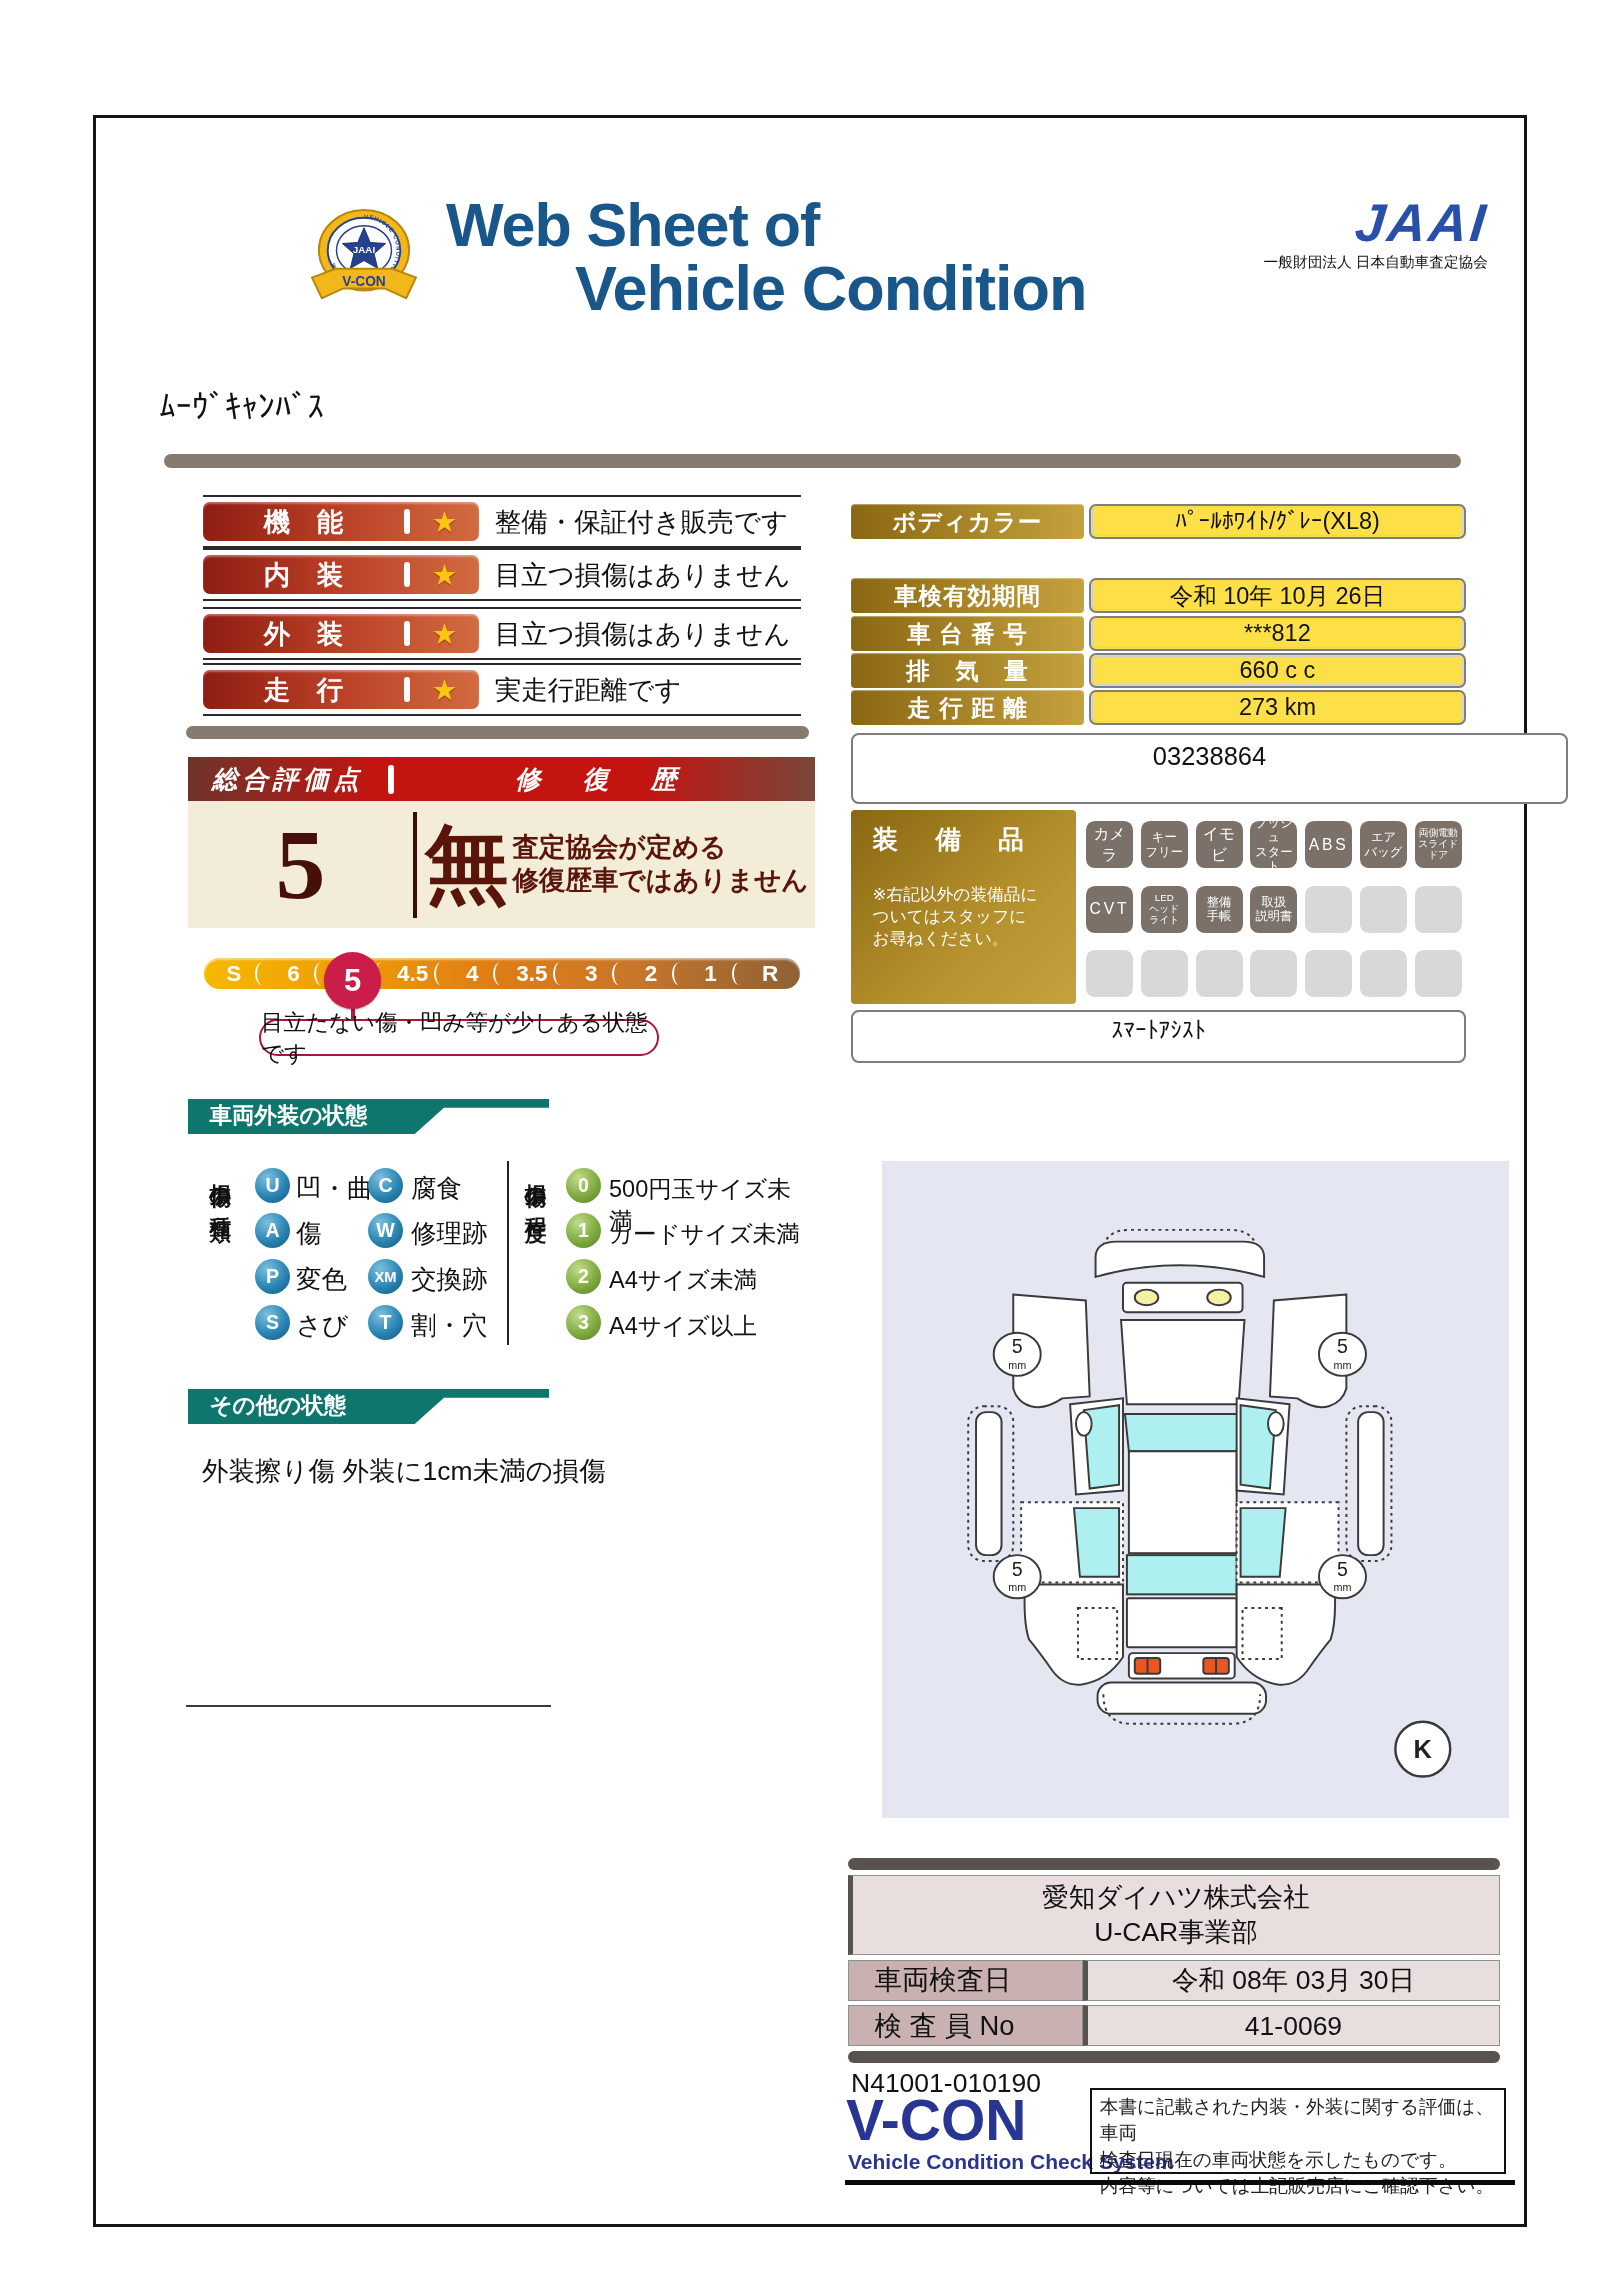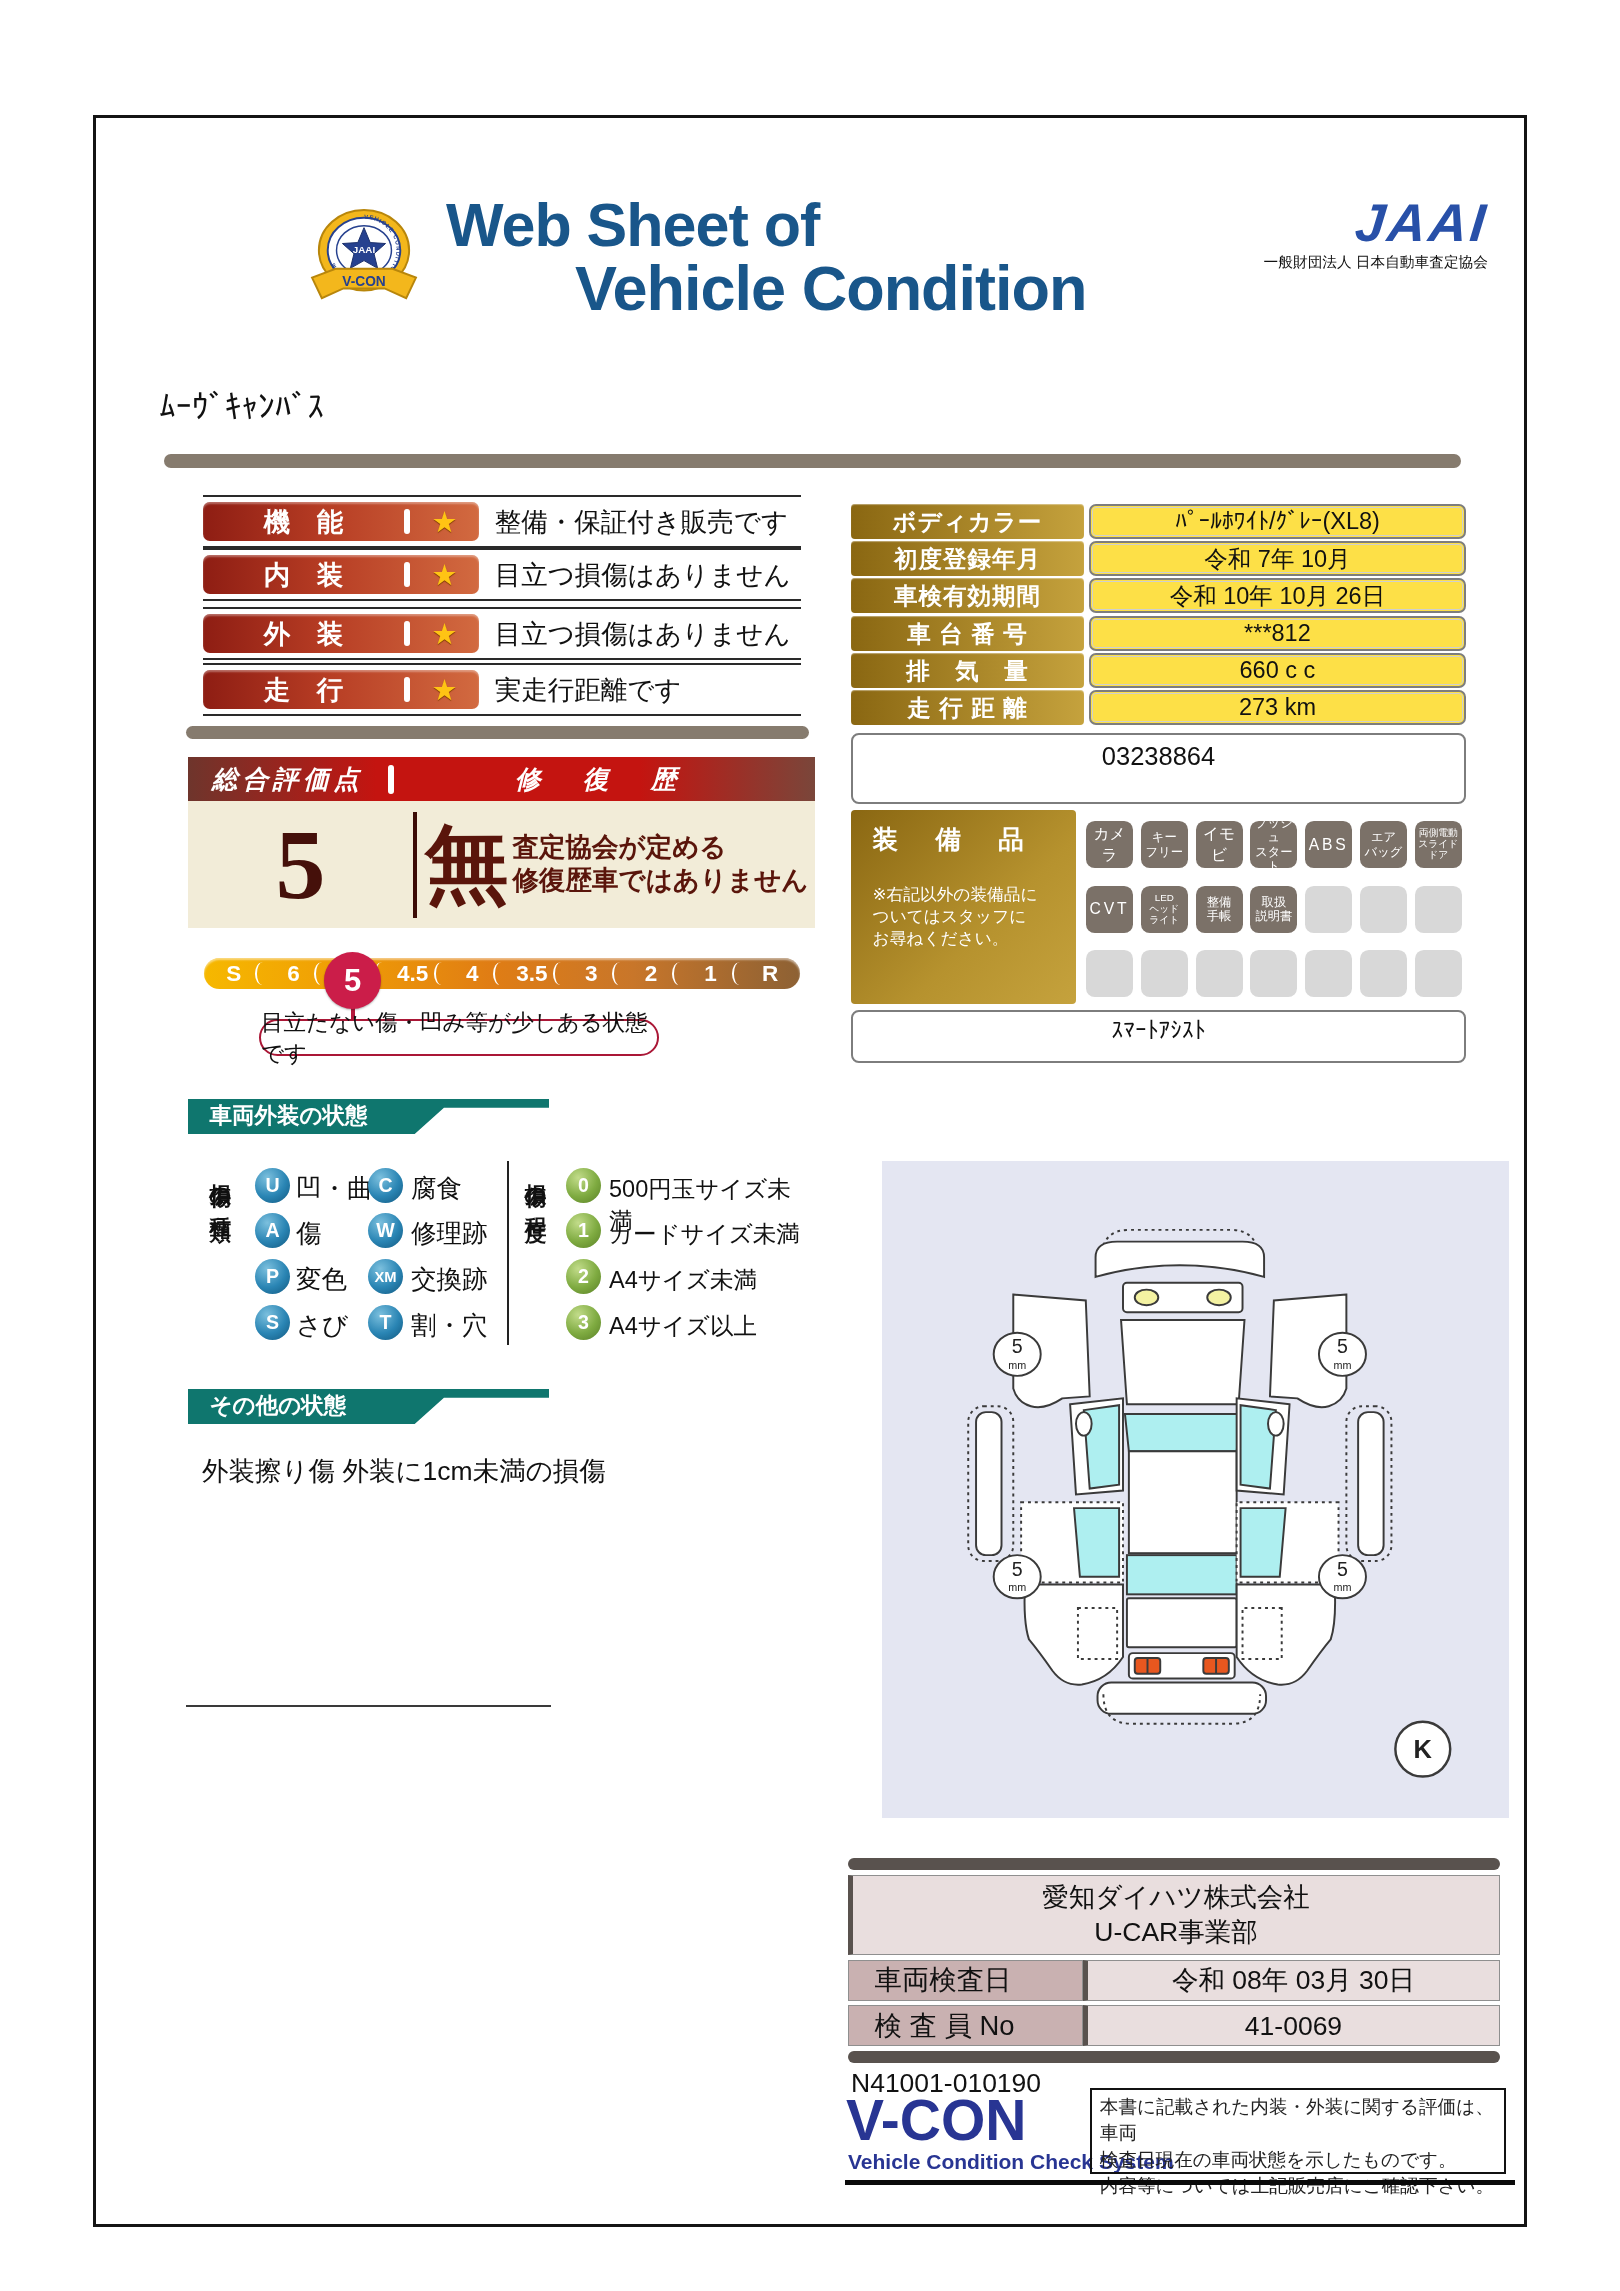--- a/index.html
+++ b/index.html
@@ -85,21 +85,21 @@
   .leftline{position:absolute;left:186px;top:1705px;width:365px;height:2px;background:#3a3a3a;}
 
   
   .irow{position:absolute;left:851px;width:615px;height:35px;display:flex;}
   .ilabel{width:233px;margin-right:4.9px;border-radius:3.9px;color:#fff;font-weight:bold;font-size:23.5px;
           background:linear-gradient(90deg,#8a6712,#c5a23d);display:flex;align-items:center;
           justify-content:center;letter-spacing:1px;box-shadow:inset 0 1px 1px rgba(255,255,255,.4);}
   .ivalue{flex:1;background:#fde047;border:2px solid #7d7d7d;border-radius:7px;display:flex;
           align-items:center;justify-content:center;font-size:23.5px;color:#111;box-sizing:border-box;
           outline:1px solid #cfcfcf;outline-offset:-4.9px;}
-  .refbox{position:absolute;left:851px;top:733px;width:615px;height:71px;background:#fff;
+  .refbox{position:absolute;left:851px;top:733px;width:717px;height:71px;background:#fff;
           border:2px solid #7d7d7d;border-radius:7.8px;box-sizing:border-box;text-align:center;
           font-size:25.5px;padding-top:6.9px;}
   .eqgold{position:absolute;left:851px;top:810px;width:225px;height:194px;border-radius:3.9px;
           background:linear-gradient(135deg,#8a6712,#b6922e 60%,#c5a23d);color:#fff;box-sizing:border-box;
           padding:11.8px 0 0 21.6px;}
   .eqtitle{font-size:25.5px;font-weight:bold;letter-spacing:5.9px;}
   .eqnote{font-size:16.7px;line-height:1.3;margin-top:27.4px;white-space:pre-line;}
   .eqgrid{position:absolute;left:1086px;top:821px;display:grid;
           grid-template-columns:repeat(7,47px);grid-template-rows:repeat(3,47px);gap:17.6px 7.8px;}
   .badge{border-radius:8.8px;display:flex;align-items:center;justify-content:center;text-align:center;
@@ -236,24 +236,20 @@
     <span class="seg">1</span>
     <span class="seg">R</span>
   </div>
   <div class="curcircle">5</div>
   <div class="stem"></div>
   <div class="callout">目立たない傷・凹み等が少しある状態です</div>
 
   <div class="irow" style="top:504px;">
     <div class="ilabel">ボディカラー</div>
     <div class="ivalue">ﾊﾟｰﾙﾎﾜｲﾄ/ｸﾞﾚｰ(XL8)</div>
-  </div>
-  <div class="irow" style="top:541px;">
-    <div class="ilabel">初度登録年月</div>
-    <div class="ivalue">令和 7年 10月</div>
   </div>
   <div class="irow" style="top:578px;">
     <div class="ilabel">車検有効期間</div>
     <div class="ivalue">令和 10年 10月 26日</div>
   </div>
   <div class="irow" style="top:616px;">
     <div class="ilabel">車 台 番 号</div>
     <div class="ivalue">***812</div>
   </div>
   <div class="irow" style="top:653px;">

